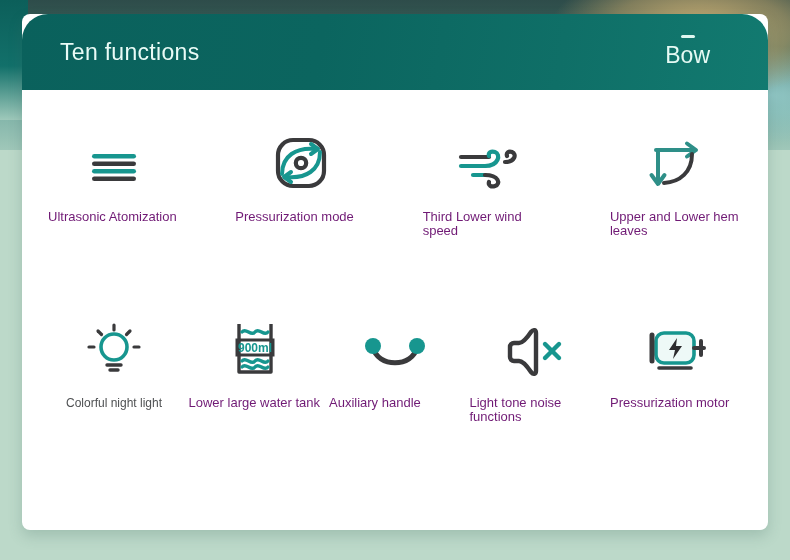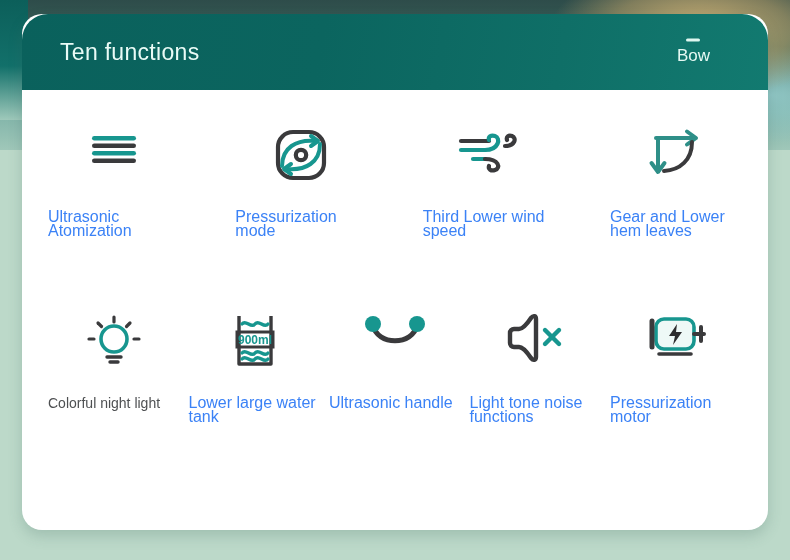--- a/index.html
+++ b/index.html
@@ -44,21 +44,21 @@
     background: #bcd9c9;
   }
 
   
   .card {
     position: absolute;
     left: 22px;
     top: 14px;
     width: 746px;
     height: 516px;
-    border-radius: 20px;
+    border-radius: 8px;
     background: #ffffff;
     box-shadow: 0 6px 14px rgba(60,100,90,0.22);
     overflow: hidden;
   }
 
   .card-header {
     position: relative;
     height: 76px;
     background: linear-gradient(100deg, #0a615c 0%, #0b655f 40%, #0f6f67 72%, #127a70 100%);
     border-top-left-radius: 26px;
@@ -73,21 +73,21 @@
     font-size: 23px;
     letter-spacing: 0.3px;
     white-space: nowrap;
   }
   .header-right {
     position: absolute;
     right: 58px;
     top: 50%;
     transform: translateY(-50%);
     color: #e6faf4;
-    font-size: 17px;
+    font-size: 23px;
     white-space: nowrap;
     text-align: center;
   }
   .header-right .clip-mark {
     display: block;
     width: 14px;
     height: 3px;
     background: #dff7f0;
     border-radius: 2px;
     margin: 0 auto 4px auto;
@@ -107,34 +107,34 @@
   .feature {
     width: 132px;
     display: flex;
     flex-direction: column;
     align-items: center;
   }
   .icon-box {
     height: 66px;
     width: 80px;
     display: flex;
-    align-items: flex-start;
+    align-items: flex-end;
     justify-content: center;
   }
   .feature-label {
     margin-top: 18px;
     width: 100%;
-    font-size: 16px;
+    font-size: 13px;
     line-height: 14px;
-    color: #3b82f6;
+    color: #701a75;
     text-align: left;
   }
   .feature-label.small {
-    font-size: 14px;
-    text-align: left;
+    font-size: 12px;
+    text-align: center;
     color: #4e5052;
   }
 </style>
 </head>
 <body>
 
 <div id="page">
 
   <div class="bg-photo"></div>
   <div class="bg-left-strip"></div>
@@ -198,21 +198,21 @@
         <div class="feature">
           <div class="icon-box">
             <svg width="60" height="54" viewBox="0 0 60 54" aria-hidden="true">
               <path d="M10 12 L48 12" stroke="#2e8f88" stroke-width="4" stroke-linecap="round" fill="none"></path>
               <path d="M41 5.5 L50 12 L41 18.5" fill="none" stroke="#2e8f88" stroke-width="4" stroke-linecap="round" stroke-linejoin="round"></path>
               <path d="M12 14 L12 44" stroke="#2e8f88" stroke-width="4" stroke-linecap="round" fill="none"></path>
               <path d="M5.5 37 L12 46 L18.5 37" fill="none" stroke="#2e8f88" stroke-width="4" stroke-linecap="round" stroke-linejoin="round"></path>
               <path d="M46 16 C46 34, 34 44, 18 45" fill="none" stroke="#3a3a3c" stroke-width="4" stroke-linecap="round"></path>
             </svg>
           </div>
-          <div class="feature-label">Gear and Lower hem leaves</div>
+          <div class="feature-label">Upper and Lower hem leaves</div>
         </div>
 
       </div>
 
       <div class="grid-row row-2">
 
         <div class="feature">
           <div class="icon-box">
             <svg width="58" height="58" viewBox="0 0 58 58" aria-hidden="true">
               <circle cx="29" cy="27" r="13" fill="none" stroke="#17968f" stroke-width="3.6"></circle>
@@ -243,21 +243,21 @@
         </div>
 
         <div class="feature">
           <div class="icon-box">
             <svg width="66" height="44" viewBox="0 0 66 44" aria-hidden="true">
               <path d="M11 13 C15 34, 51 34, 55 13" fill="none" stroke="#3a3a3c" stroke-width="5" stroke-linecap="round"></path>
               <circle cx="11" cy="12" r="8" fill="#17968f"></circle>
               <circle cx="55" cy="12" r="8" fill="#17968f"></circle>
             </svg>
           </div>
-          <div class="feature-label">Ultrasonic handle</div>
+          <div class="feature-label">Auxiliary handle</div>
         </div>
 
         <div class="feature">
           <div class="icon-box">
             <svg width="62" height="52" viewBox="0 0 62 52" aria-hidden="true">
               <path d="M26 6 C22 12, 18 17, 14 17 L9 17 C6.8 17, 5 18.8, 5 21 L5 31
                        C5 33.2, 6.8 35, 9 35 L14 35 C18 35, 22 40, 26 46
                        C28.5 49, 31 48, 31 45 L31 7 C31 4, 28.5 3, 26 6 Z" fill="none" stroke="#3a3a3c" stroke-width="4.4" stroke-linejoin="round"></path>
               <path d="M40 18 L54 32" stroke="#17968f" stroke-width="4.4" stroke-linecap="round"></path>
               <path d="M54 18 L40 32" stroke="#17968f" stroke-width="4.4" stroke-linecap="round"></path>

